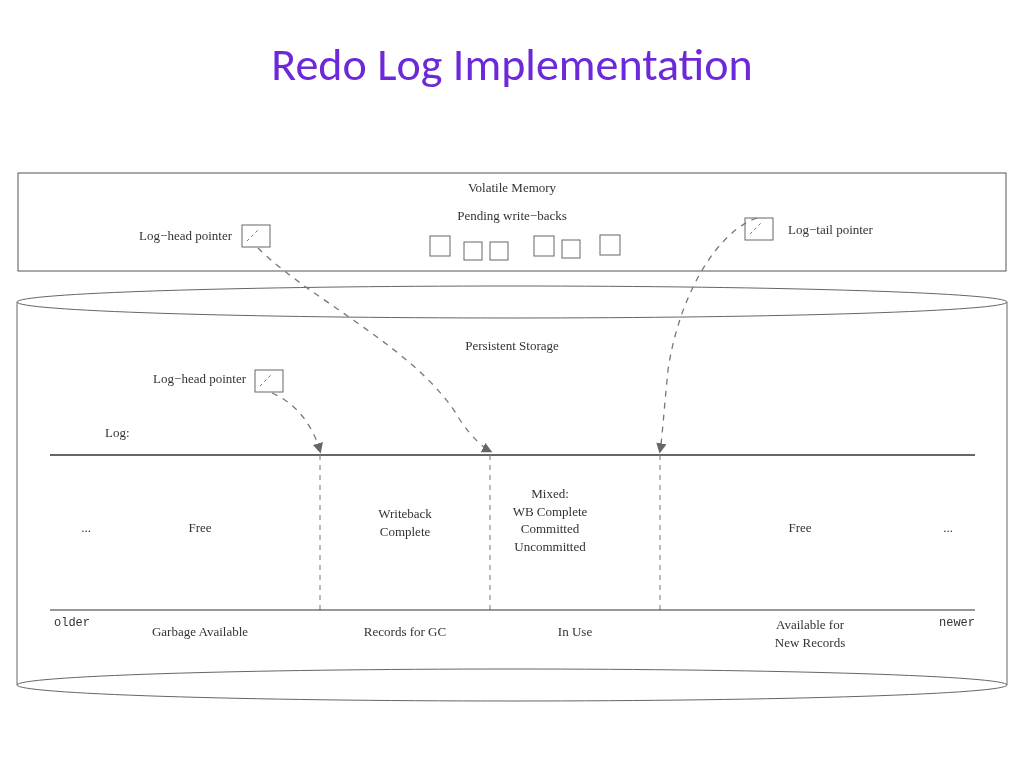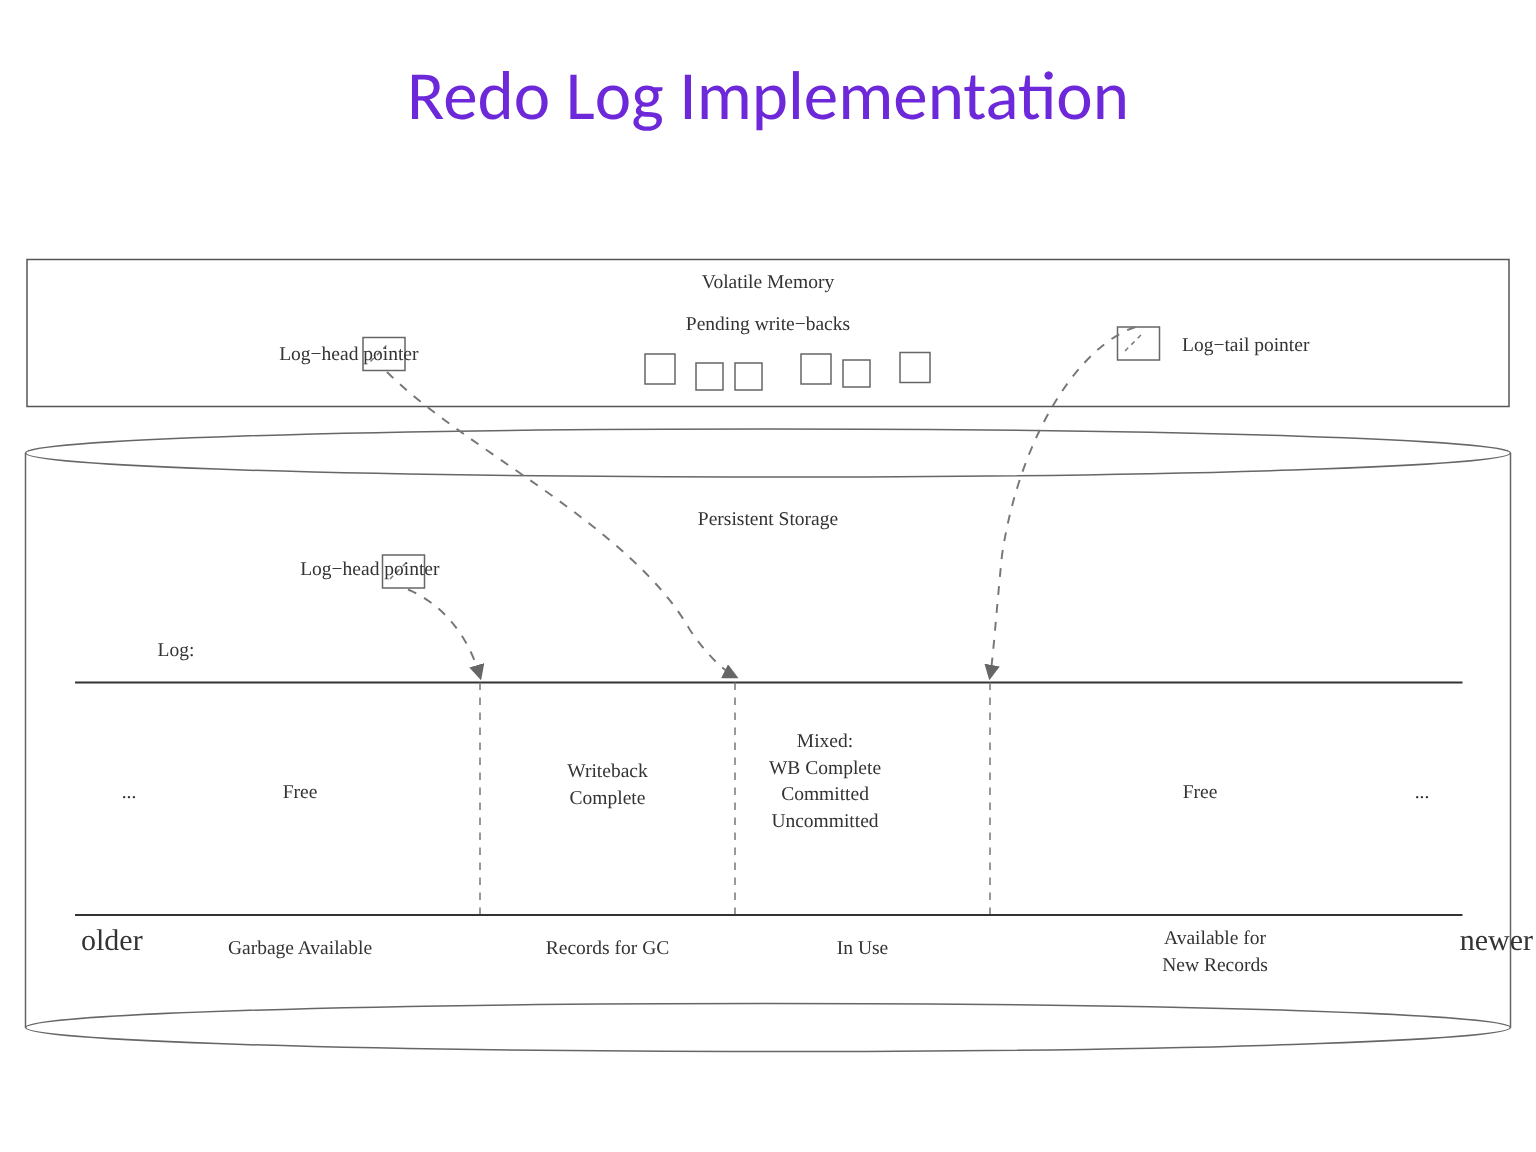--- a/index.html
+++ b/index.html
@@ -18,22 +18,22 @@
     font-weight: 400;
     color: #6d28d9;
   }
   svg { position: absolute; left: 0; top: 0; }
   .diag-text {
     position: absolute;
     font-size: 13px;
     color: #333;
   }
   .diag-text.center { transform: translateX(-50%); text-align: center; white-space: nowrap; }
-  .diag-text.right { transform: translateX(-100%); text-align: right; white-space: nowrap; margin-left: 47px; }
-  .small { font-size: 20px; }
+  .diag-text.right { transform: translateX(-100%); text-align: right; white-space: nowrap; }
+  .small { font-size: 12px; font-family: Liberation Mono, monospace; }
 </style>
 </head>
 <body>
 
 <div class="title">Redo Log Implementation</div>
 
 <svg width="1024" height="768">
 
   <rect x="18" y="173" width="988" height="98" fill="none" stroke="#555" stroke-width="1"></rect>
 

